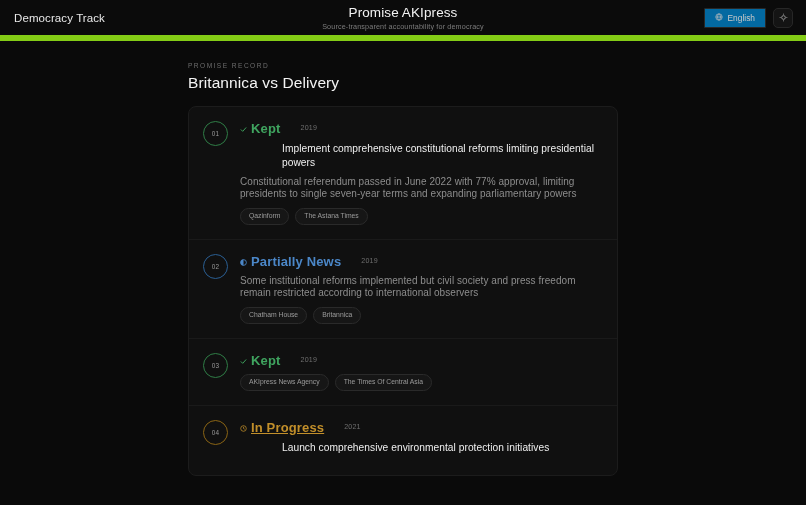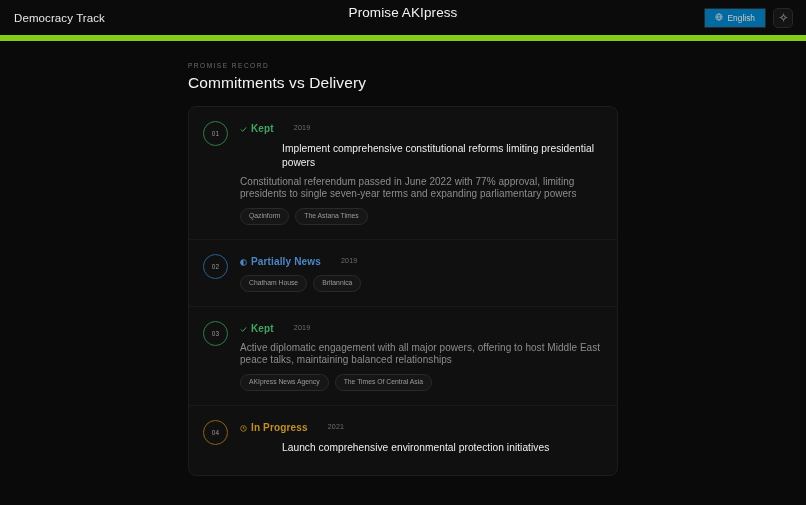--- a/index.html
+++ b/index.html
@@ -145,33 +145,33 @@
 
   .status-line {
     display: flex;
     align-items: center;
     gap: 4px;
     margin-bottom: 6px;
     line-height: 9px;
   }
   .status-ico { display: inline-block; line-height: 1; }
   .status-text {
-    font-size: 10px;
+    font-size: 13px;
     font-weight: bold;
     letter-spacing: 0.15px;
   }
   .status-year {
     font-size: 7.1px;
     color: #6f6f6f;
     margin-left: 16px;
     letter-spacing: 0.2px;
   }
   .s-kept     { color: #3fa45f; }
   .s-partial  { color: #4b87c8; }
-  .s-progress { color: #c28f2a; }
+  .s-progress { color: #c28f2a; text-decoration: underline; }
 
   .promise-title {
     font-size: 10.2px;
     color: #efefef;
     letter-spacing: 0.05px;
     line-height: 14px;
     margin-bottom: 6px;
     padding-left: 42px;
   }
   .promise-desc {
@@ -196,20 +196,21 @@
   }
 </style>
 </head>
 <body>
 
 <div class="topbar">
   <div class="brand">Democracy Track</div>
 
   <div class="topbar-center">
     <div class="app-title">Promise AKIpress</div>
+    <div class="app-tagline">Source-transparent accountability for democracy</div>
   </div>
 
   <div class="topbar-right">
     <button class="lang-btn">
       <span class="ico">
         <svg width="8" height="8" viewBox="0 0 16 16" fill="none" stroke="#bdbdbd" stroke-width="1.4">
           <circle cx="8" cy="8" r="6.4"></circle>
           <ellipse cx="8" cy="8" rx="2.8" ry="6.4"></ellipse>
           <line x1="1.7" y1="8" x2="14.3" y2="8"></line>
         </svg>
@@ -228,21 +229,21 @@
         </svg>
       </span>
     </button>
   </div>
 </div>
 
 <div class="page">
 
   <div class="page-head">
     <div class="eyebrow">PROMISE RECORD</div>
-    <div class="page-title">Commitments vs Delivery</div>
+    <div class="page-title">Britannica vs Delivery</div>
   </div>
 
   <div class="record-card">
 
     <div class="promise-row">
       <div class="num-badge kept">01</div>
       <div class="promise-body">
         <div class="status-line">
           <span class="status-ico s-kept">
             <svg width="7" height="7" viewBox="0 0 16 16" fill="none" stroke="#3fa45f" stroke-width="2.2" stroke-linecap="round" stroke-linejoin="round">
@@ -267,40 +268,40 @@
         <div class="status-line">
           <span class="status-ico">
             <svg width="7" height="7" viewBox="0 0 16 16">
                 <circle cx="8" cy="8" r="6.6" fill="none" stroke="#4b87c8" stroke-width="2"></circle>
                 <path d="M8 1.4 A6.6 6.6 0 0 0 8 14.6 Z" fill="#4b87c8"></path>
               </svg>
           </span>
           <span class="status-text s-partial">Partially News</span>
           <span class="status-year">2019</span>
         </div>
+        <div class="promise-desc">Some institutional reforms implemented but civil society and press freedom remain restricted according to international observers</div>
         <div class="sources">
           <span class="source-pill">Chatham House</span>
           <span class="source-pill">Britannica</span>
         </div>
       </div>
     </div>
 
     <div class="promise-row">
       <div class="num-badge kept">03</div>
       <div class="promise-body">
         <div class="status-line">
           <span class="status-ico s-kept">
             <svg width="7" height="7" viewBox="0 0 16 16" fill="none" stroke="#3fa45f" stroke-width="2.2" stroke-linecap="round" stroke-linejoin="round">
                 <polyline points="2.5,8.5 6.2,12.2 13.5,4"></polyline>
               </svg>
           </span>
           <span class="status-text s-kept">Kept</span>
           <span class="status-year">2019</span>
         </div>
-        <div class="promise-desc">Active diplomatic engagement with all major powers, offering to host Middle East peace talks, maintaining balanced relationships</div>
         <div class="sources">
           <span class="source-pill">AKIpress News Agency</span>
           <span class="source-pill">The Times Of Central Asia</span>
         </div>
       </div>
     </div>
 
     <div class="promise-row">
       <div class="num-badge progress">04</div>
       <div class="promise-body">

